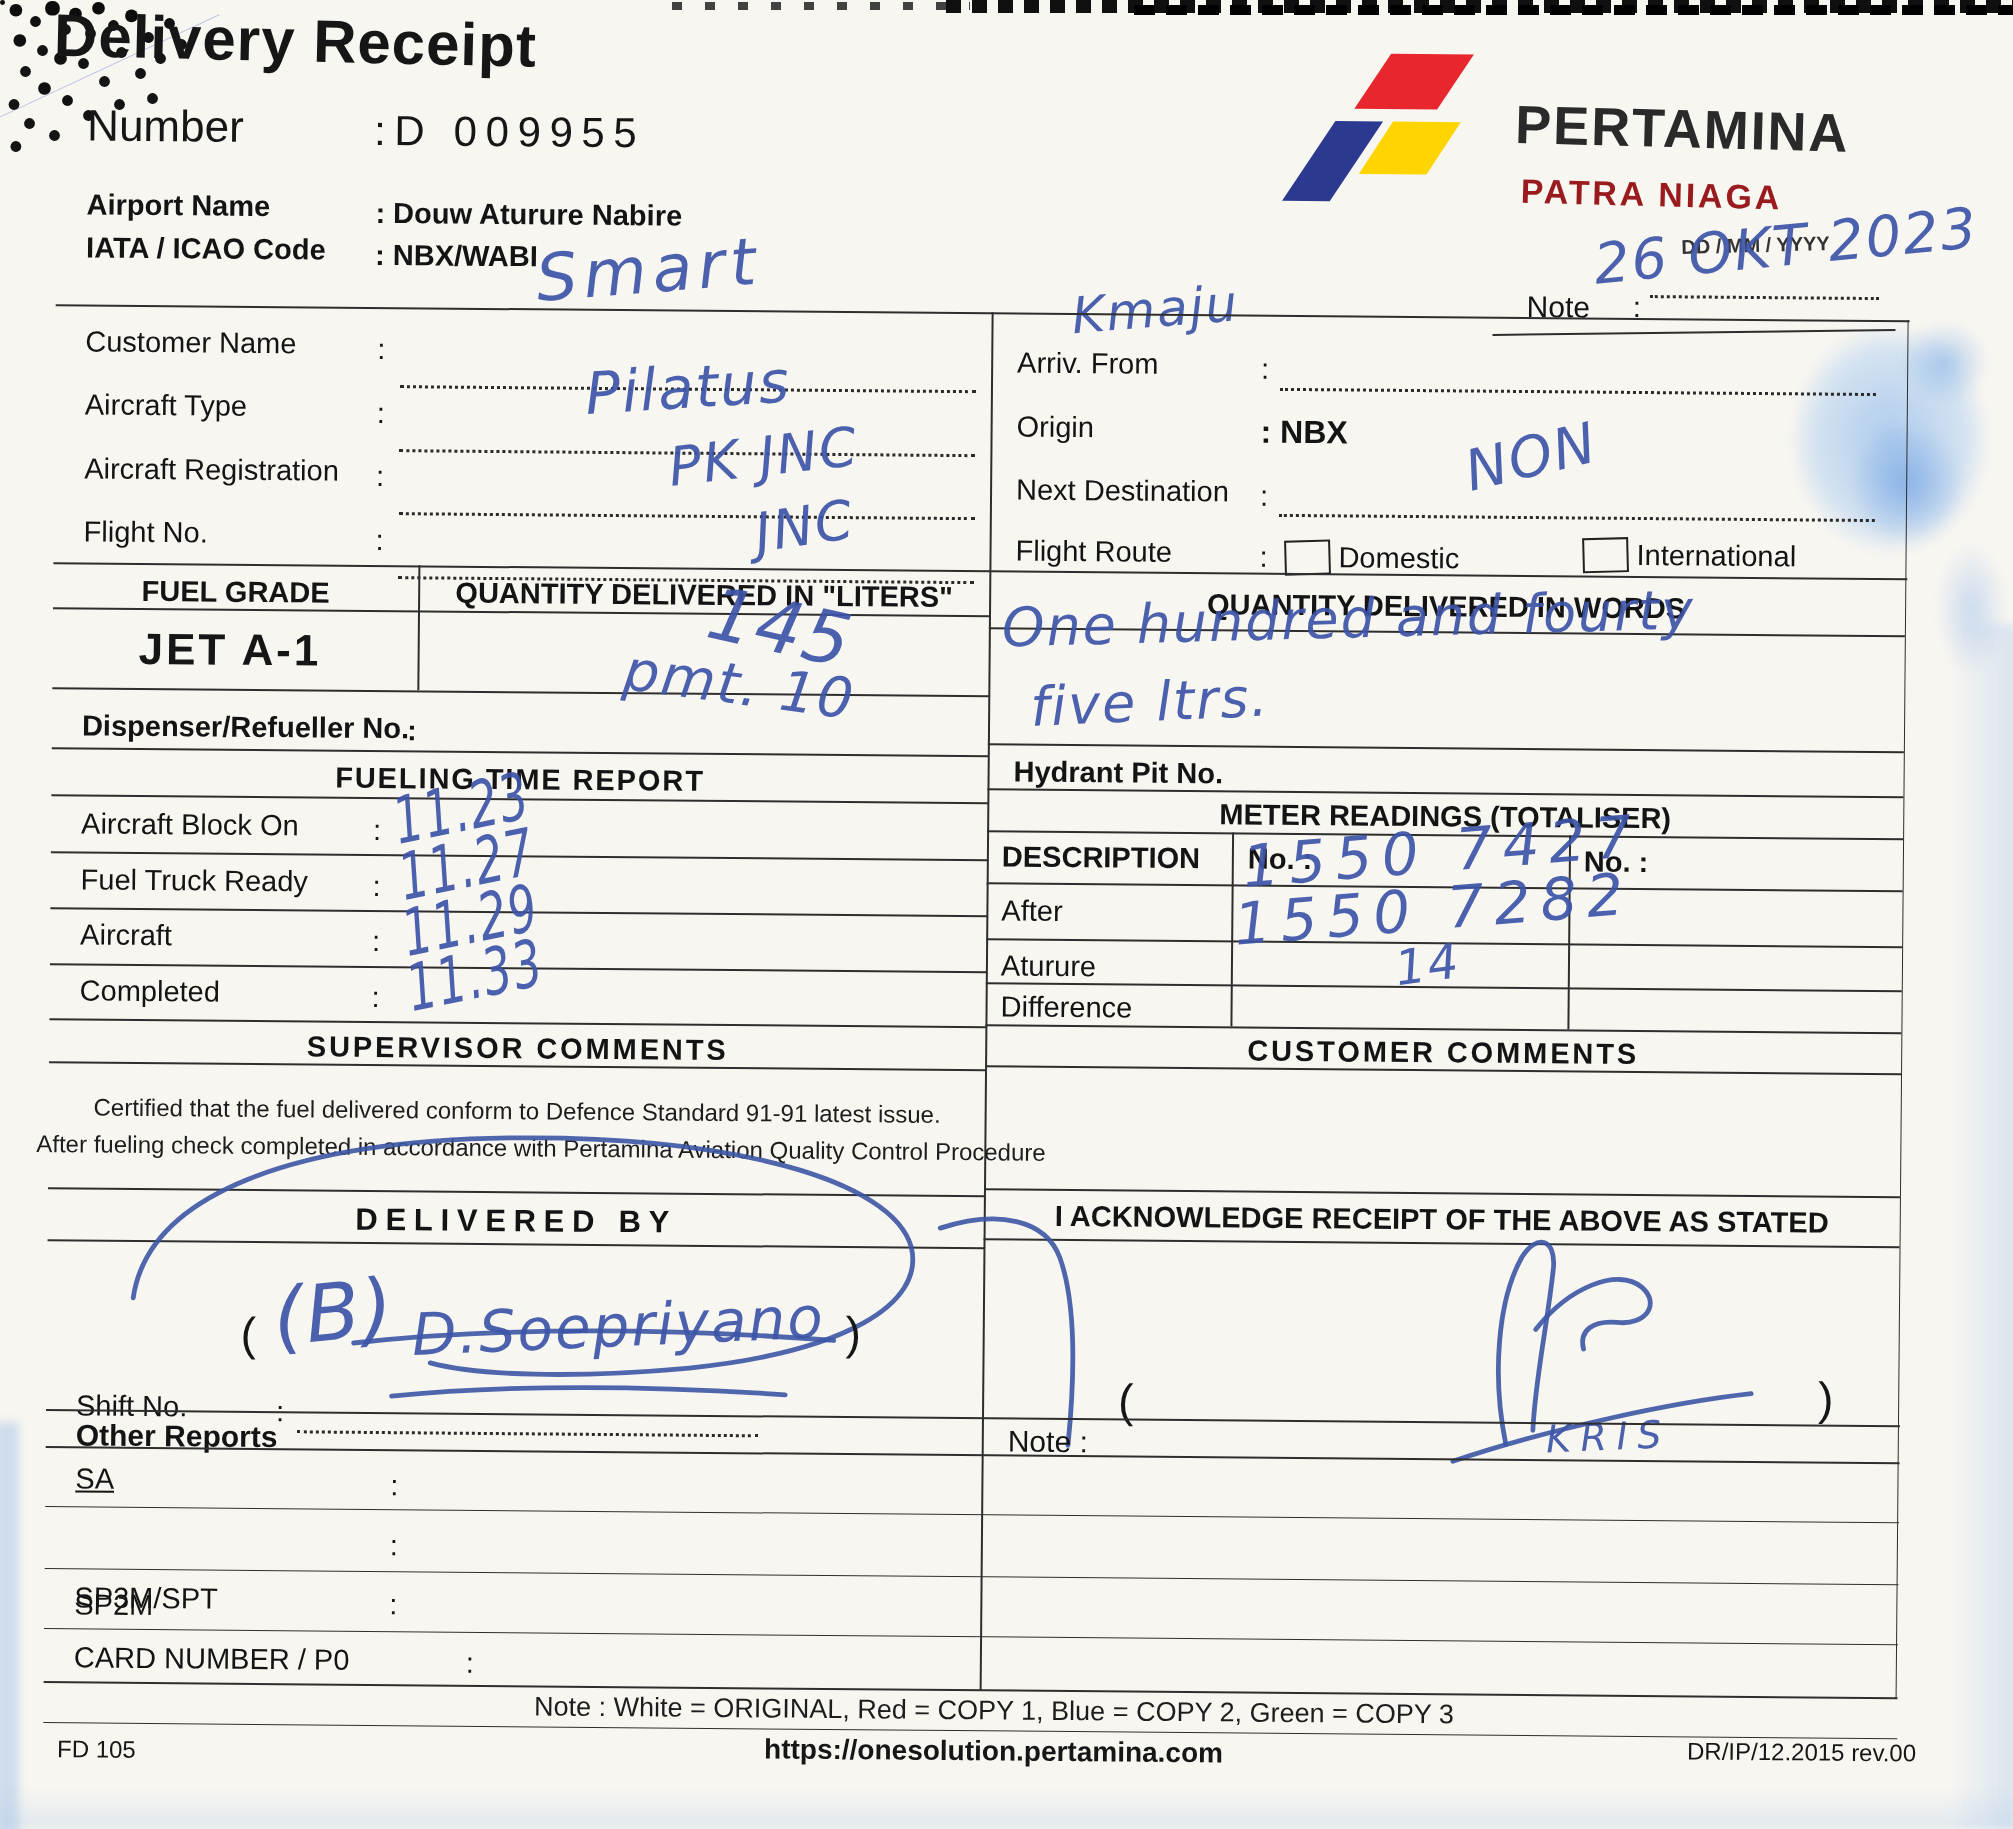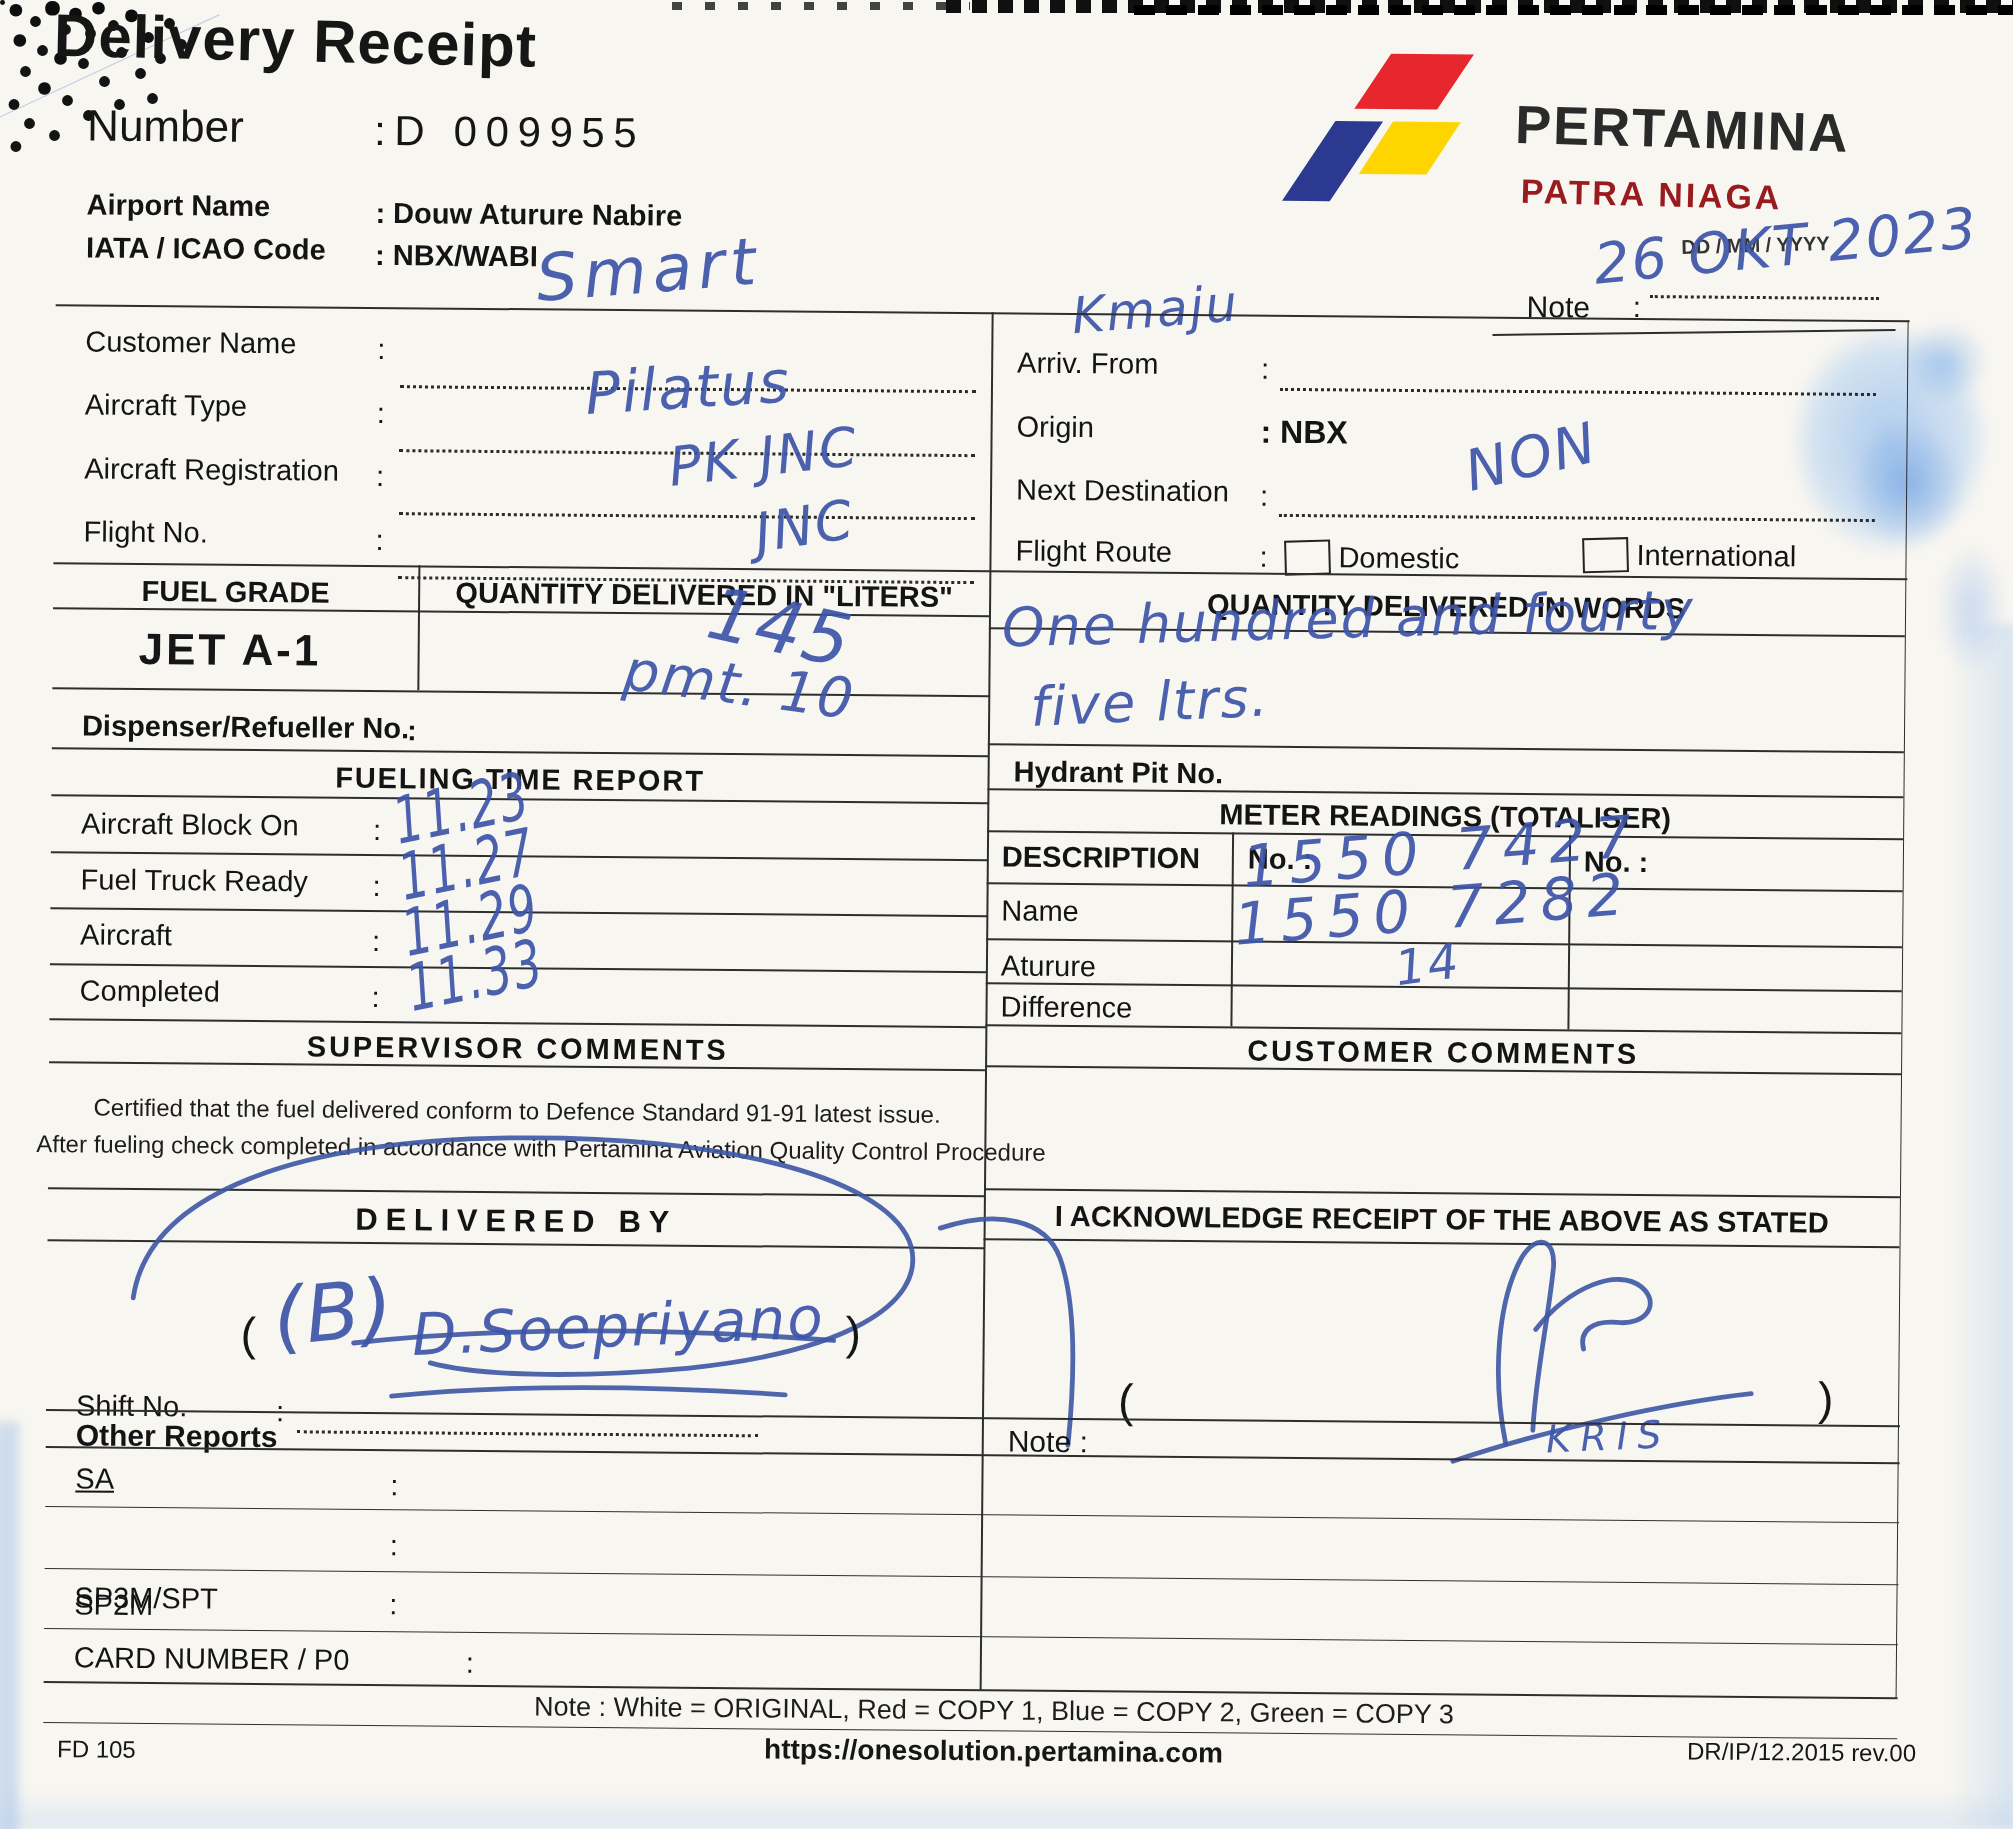--- a/index.html
+++ b/index.html
@@ -170,21 +170,21 @@
     <div class="hw" style="left:398px;top:832px;font-size:50px;transform:rotate(-12deg) scale(.9,1.3);">11.27</div>
     <div class="hw" style="left:402px;top:888px;font-size:50px;transform:rotate(-12deg) scale(.9,1.3);">11.29</div>
     <div class="hw" style="left:407px;top:943px;font-size:50px;transform:rotate(-12deg) scale(.9,1.3);">11.33</div>
 
     <div class="vline" style="left:1239px;top:822px;height:194px;"></div>
     <div class="vline" style="left:1576px;top:822px;height:194px;"></div>
     <div class="abs lbl b" style="left:1009px;top:832px;">DESCRIPTION</div>
     <div class="abs lbl b" style="left:1255px;top:832px;">No. :</div>
     <div class="abs lbl b" style="left:1591px;top:832px;">No. :</div>
     <div class="hline" style="left:994px;top:874px;width:916px;"></div>
-    <div class="abs lbl" style="left:1009px;top:886px;">Name</div>
+    <div class="abs lbl" style="left:1009px;top:886px;">After</div>
     <div class="hline" style="left:994px;top:930px;width:916px;"></div>
     <div class="abs lbl" style="left:1009px;top:941px;">Aturure</div>
     <div class="hline" style="left:994px;top:974px;width:916px;"></div>
     <div class="abs lbl" style="left:1009px;top:982px;">Difference</div>
     <div class="hline" style="left:994px;top:1016px;width:916px;"></div>
 
     <div class="hw" style="left:1249px;top:805px;font-size:58px;transform:rotate(-5deg);letter-spacing:9.6px;">1550 7427</div>
     <div class="hw" style="left:1241px;top:863px;font-size:58px;transform:rotate(-5deg);letter-spacing:9.6px;">1550 7282</div>
     <div class="hw" style="left:1403px;top:924px;font-size:48px;transform:rotate(-8deg);">14</div>
 

